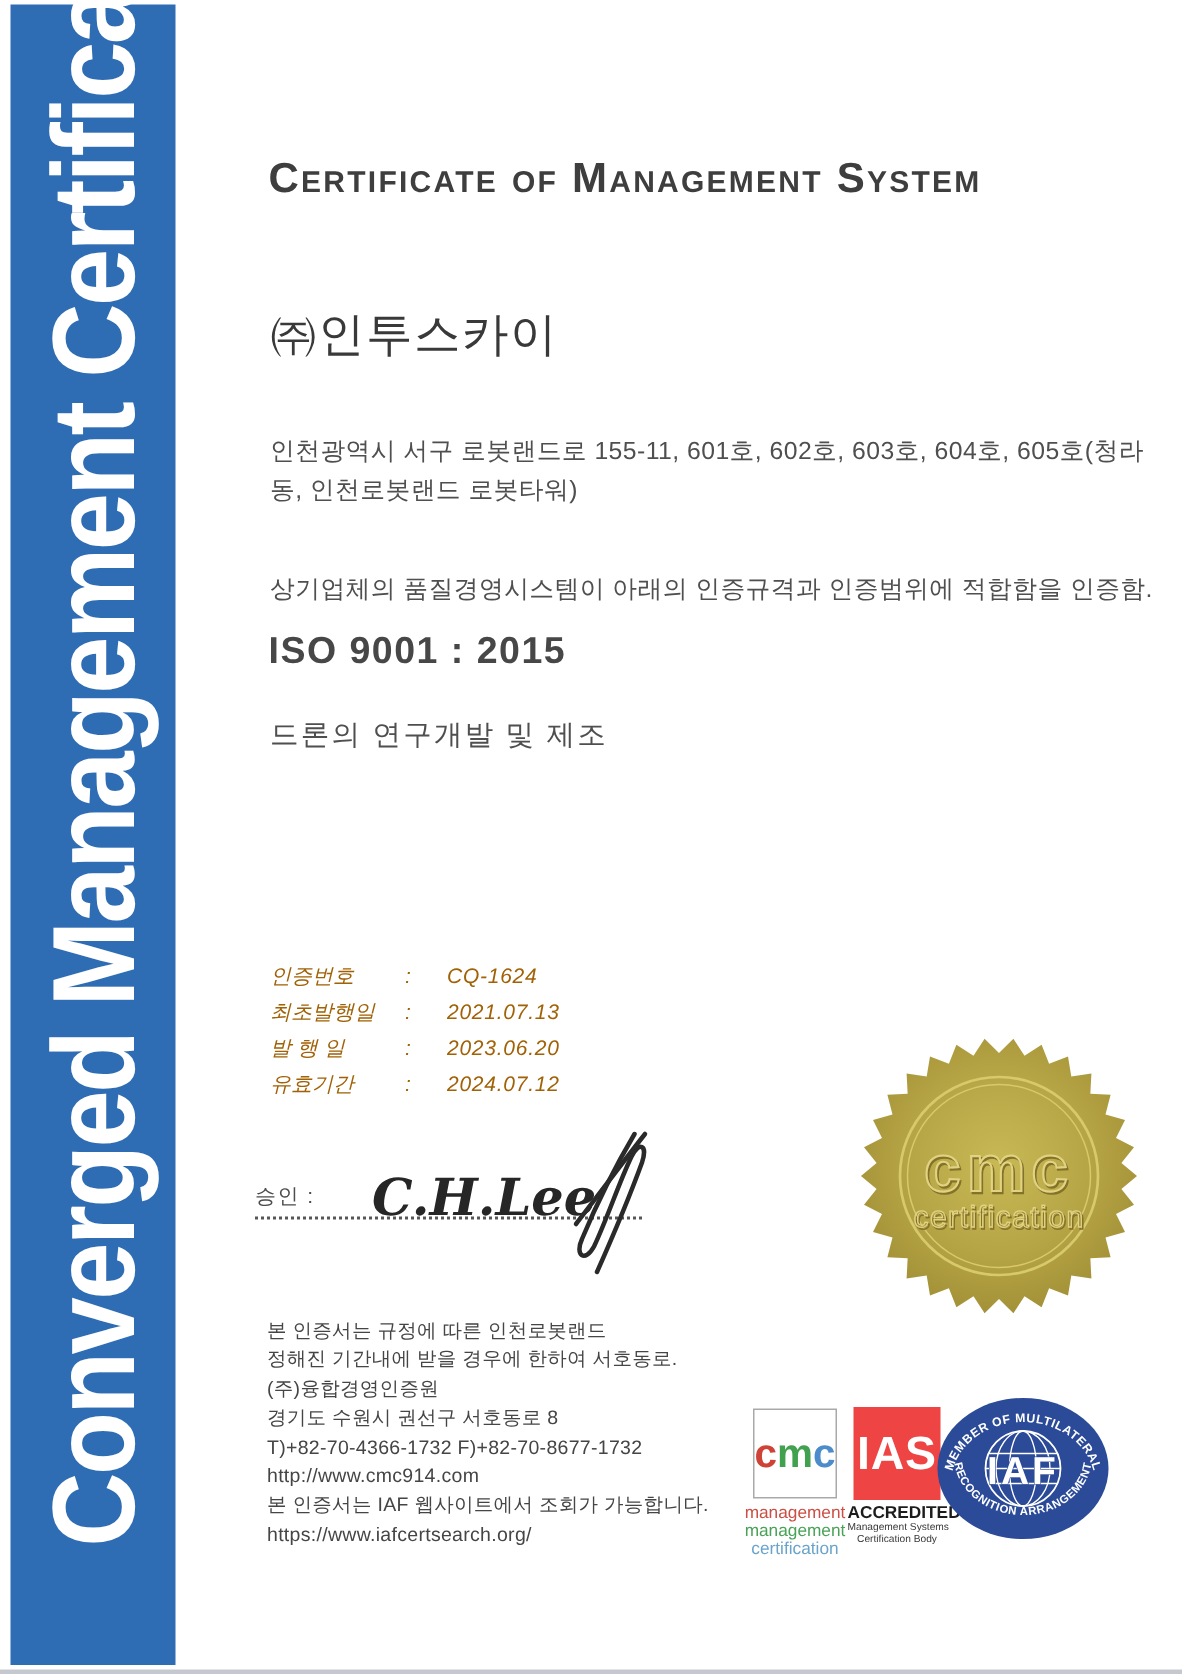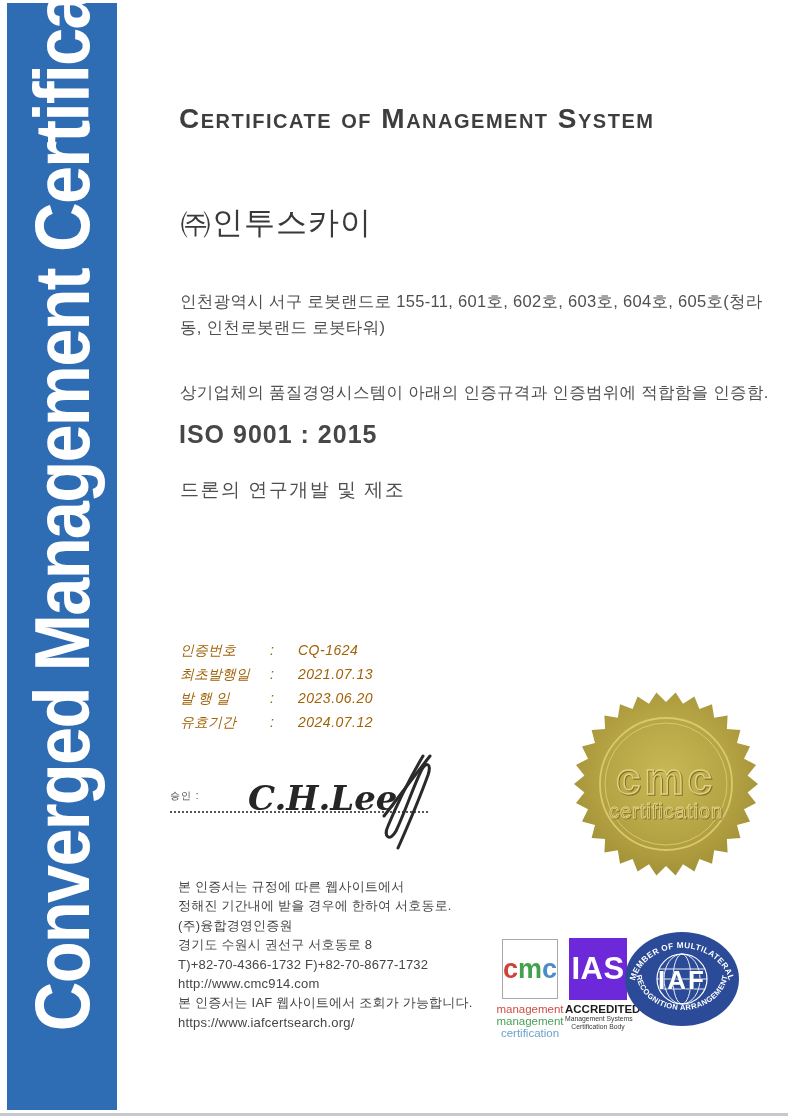--- a/index.html
+++ b/index.html
@@ -26,34 +26,34 @@
   .company { position:absolute; left:180px; top:178px; font-size:31px; color:#393939; letter-spacing:1px;margin-top:24px; }
   .address { position:absolute; left:180px; top:289px; width:600px; font-size:16.5px; line-height:25.5px; color:#4f4f4f; letter-spacing:.3px; }
   .statement { position:absolute; left:180px; top:382px; width:610px; font-size:16.5px; color:#4f4f4f; letter-spacing:.3px; }
   .standard { position:absolute; left:179px; top:420px; font-size:25px; font-weight:bold; color:#474747; letter-spacing:1px; }
   .scope { position:absolute; left:180px; top:477px; font-size:19px; color:#4f4f4f; letter-spacing:1.5px; }
   .cert-info { position:absolute; left:180px; top:638px; font-size:14px; color:#a16207;font-style:italic; }
   .cert-info .row { display:flex; line-height:24px; }
   .cert-info .lbl { width:90px; }
   .cert-info .colon { width:20px; }
   .cert-info .val { margin-left:8px; letter-spacing:.5px; }
-  .approval-label { position:absolute; left:170px; top:789px; font-size:10px; color:#4c4c4c; letter-spacing:1px; }
+  .approval-label { position:absolute; left:170px; top:789px; font-size:14px; color:#4c4c4c; letter-spacing:1px; }
   .sign-line { position:absolute; left:170px; top:804px; width:258px; height:9px; border-bottom:2px dotted #565656; }
   .sign-svg { position:absolute; left:238px; top:750px; }
   .seal-svg { position:absolute; left:572px; top:690px; }
   .footer { position:absolute; left:178px; top:877px; font-size:13px; line-height:19.4px; color:#454545; letter-spacing:.2px; }
   
   .cmc-logo { position:absolute; left:484px; top:939px; width:92px; text-align:center; }
   .cmc-box { width:56px; height:60px; margin:0 auto; border:1.5px solid #a9a9a9; background:#fff;
              display:flex; align-items:center; justify-content:center; font-size:27px; font-weight:bold; }
   .cmc-c1 { color:#ce4237; } .cmc-c2 { color:#42a14f; } .cmc-c3 { color:#4c8ccb; }
   .cmc-cap { margin-top:4px; font-size:11.5px; line-height:12px; }
   .cap-1 { color:#cb4f44; } .cap-2 { color:#4aa257; } .cap-3 { color:#6aa4cb; }
   .ias-logo { position:absolute; left:565px; top:938px; width:66px; text-align:center; }
-  .ias-box { width:58px; height:62px; margin:0 auto; background:#6d28d9; color:#fff;
+  .ias-box { width:58px; height:62px; margin:0 auto; background:#ef4444; color:#fff;
              display:flex; align-items:center; justify-content:center; font-size:31px; font-weight:bold; letter-spacing:.5px; }
   .ias-accredited { margin-top:3px; font-size:11.5px; font-weight:bold; color:#1c1c1c; white-space:nowrap; }
   .ias-sub { font-size:6.8px; line-height:8px; color:#3a3a3a; white-space:nowrap; }
   .iaf-svg { position:absolute; left:621px; top:929px; }
   .bottom-edge { position:absolute; left:0; top:1113px; width:788px; height:3px; background:#c5c9cf; }
 </style>
 </head>
 <body>
 
 <div class="page">
@@ -115,21 +115,21 @@
     <polygon id="seal-burst" fill="url(#sealGrad)" points="186.0,94.0 175.6,102.6 184.0,113.1 172.0,119.3 178.0,131.4 165.0,135.0 168.4,148.1 154.9,148.9 155.6,162.4 142.2,160.3 140.0,173.7 127.4,168.9 122.4,181.5 111.0,174.2 103.6,185.5 94.0,176.0 84.4,185.5 77.0,174.2 65.6,181.5 60.6,168.9 48.0,173.7 45.8,160.3 32.4,162.4 33.1,148.9 19.6,148.1 23.0,135.0 10.0,131.4 16.0,119.3 4.0,113.1 12.4,102.6 2.0,94.0 12.4,85.4 4.0,74.9 16.0,68.7 10.0,56.6 23.0,53.0 19.6,39.9 33.1,39.1 32.4,25.6 45.8,27.7 48.0,14.3 60.6,19.1 65.6,6.5 77.0,13.8 84.4,2.5 94.0,12.0 103.6,2.5 111.0,13.8 122.4,6.5 127.4,19.1 140.0,14.3 142.2,27.7 155.6,25.6 154.9,39.1 168.4,39.9 165.0,53.0 178.0,56.6 172.0,68.7 184.0,74.9 175.6,85.4"></polygon>
     <circle cx="94" cy="94" r="66" fill="none" stroke="#d8c96c" stroke-width="1.8"></circle>
     <circle cx="94" cy="94" r="61" fill="none" stroke="#d8c96c" stroke-width="1"></circle>
     <text x="95" y="105" text-anchor="middle" font-size="44" font-weight="bold" letter-spacing="4" fill="none" stroke="#85722a" stroke-width="1.6">cmc</text>
     <text x="94" y="104" text-anchor="middle" font-size="44" font-weight="bold" letter-spacing="4" fill="none" stroke="#e0d382" stroke-width="1.4">cmc</text>
     <text x="95" y="129" text-anchor="middle" font-size="20" letter-spacing="1" fill="none" stroke="#85722a" stroke-width="1">certification</text>
     <text x="94" y="128" text-anchor="middle" font-size="20" letter-spacing="1" fill="none" stroke="#e0d382" stroke-width=".9">certification</text>
   </svg>
 
   <div class="footer">
-    <div>본 인증서는 규정에 따른 웹사이트에서</div>
+    <div>본 인증서는 규정에 따른 인천로봇랜드</div>
     <div>정해진 기간내에 받을 경우에 한하여 서호동로.</div>
     <div>(주)융합경영인증원</div>
     <div>경기도 수원시 권선구 서호동로 8</div>
     <div>T)+82-70-4366-1732 F)+82-70-8677-1732</div>
     <div>http://www.cmc914.com</div>
     <div>본 인증서는 IAF 웹사이트에서 조회가 가능합니다.</div>
     <div>https://www.iafcertsearch.org/</div>
   </div>
 
   <div class="cmc-logo">

